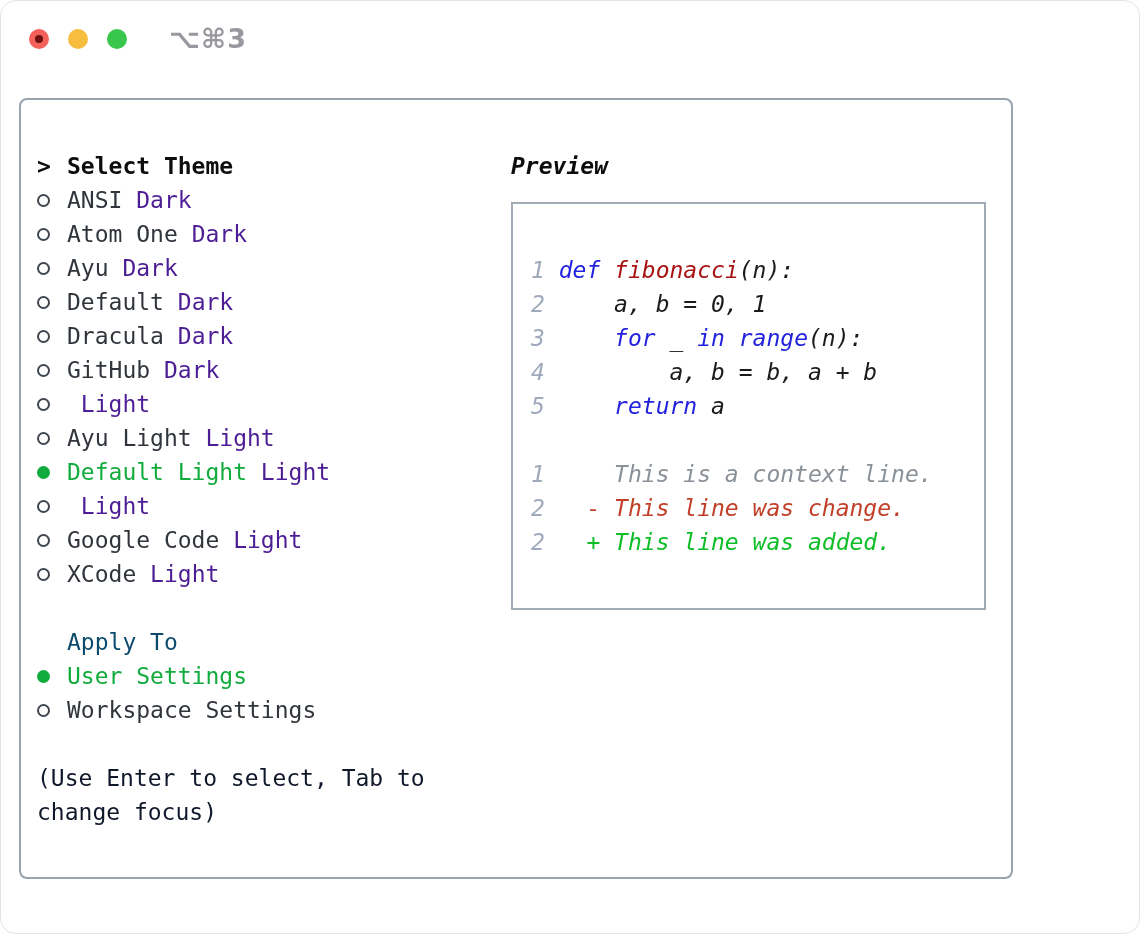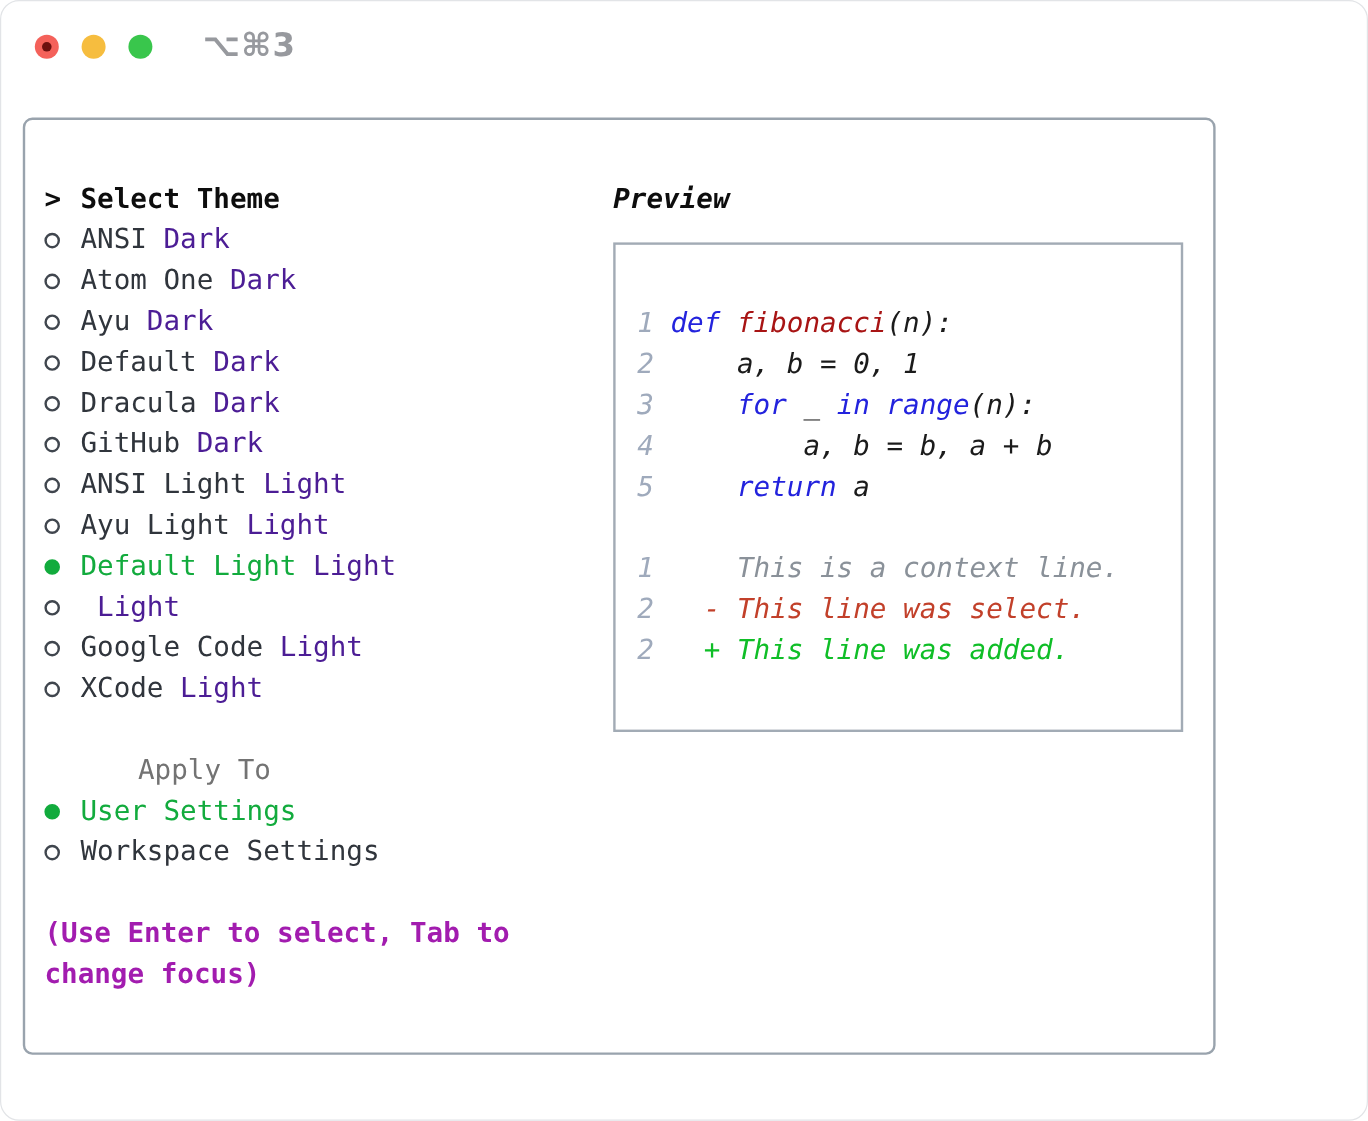--- a/index.html
+++ b/index.html
@@ -40,26 +40,26 @@
   .bullet{
     width:13px;height:13px;border-radius:50%;
     border:2px solid #40464e;box-sizing:border-box;background:transparent;flex:none;
   }
   .theme-item .name{color:#30353c;}
   .theme-item .variant{color:#4c1d95;margin-left:1ch;}
   .theme-item.selected .name{color:#12ab3d;}
   .theme-item.selected .bullet,
   .apply-option.selected .bullet{border-color:#12ab3d;background:#12ab3d;}
   .apply-block{margin-top:34px;}
-  .apply-header{color:#737373;margin-left:48px;}
+  .apply-header{color:#0c4a6e;}
   .apply-option .label{color:#30353c;text-align:right;}
   .apply-option.selected .label{color:#12ab3d;}
   .hint{
-    margin-top:34px;color:#a21caf;width:432px;
-    white-space:normal;word-break:normal;font-weight:bold;
+    margin-top:34px;color:#0f172a;width:432px;
+    white-space:normal;word-break:normal;
   }
   
   .preview-header{font-weight:bold;color:#0d0d0d;height:34px;line-height:34px;margin-left:5px;}
   .preview-box{
     margin-top:19px;margin-left:5px;width:475px;height:408px;
     border:2px solid #a2abb5;box-sizing:border-box;background:#fff;
     padding:49px 0 0 18px;overflow:hidden;
   }
   .code-line{white-space:pre;height:34px;line-height:34px;font-size:23px;}
   .ln{color:#9faabc;}
@@ -125,21 +125,20 @@
   </div>
 
   <div class="row theme-item">
     <span class="gutter"><span class="bullet"></span></span>
     <span class="name">GitHub</span>
     <span class="variant">Dark</span>
   </div>
 
   <div class="row theme-item">
     <span class="gutter"><span class="bullet"></span></span>
-    <span class="name">ANSI Light</span>
     <span class="variant">Light</span>
   </div>
 
   <div class="row theme-item">
     <span class="gutter"><span class="bullet"></span></span>
     <span class="name">Ayu Light</span>
     <span class="variant">Light</span>
   </div>
 
   <div class="row theme-item selected">
@@ -198,21 +197,21 @@
   <div class="code-line"><span class="ln">3 </span><span class="seg-plain">    </span><span class="seg-keyword">for</span><span class="seg-plain"> _ </span><span class="seg-keyword">in</span><span class="seg-plain"> </span><span class="seg-keyword">range</span><span class="seg-plain">(n):</span></div>
 
   <div class="code-line"><span class="ln">4 </span><span class="seg-plain">        a, b = b, a + b</span></div>
 
   <div class="code-line"><span class="ln">5 </span><span class="seg-plain">    </span><span class="seg-keyword">return</span><span class="seg-plain"> a</span></div>
 
   <div class="code-line"><span class="ln"></span></div>
 
   <div class="code-line"><span class="ln">1 </span><span class="seg-context">    This is a context line.</span></div>
 
-  <div class="code-line"><span class="ln">2 </span><span class="seg-deleted">  - This line was select.</span></div>
+  <div class="code-line"><span class="ln">2 </span><span class="seg-deleted">  - This line was change.</span></div>
 
   <div class="code-line"><span class="ln">2 </span><span class="seg-added">  + This line was added.</span></div>
 </div>
       </div>
     </div>
 
   </div>
 </div>
 
 </body></html>

